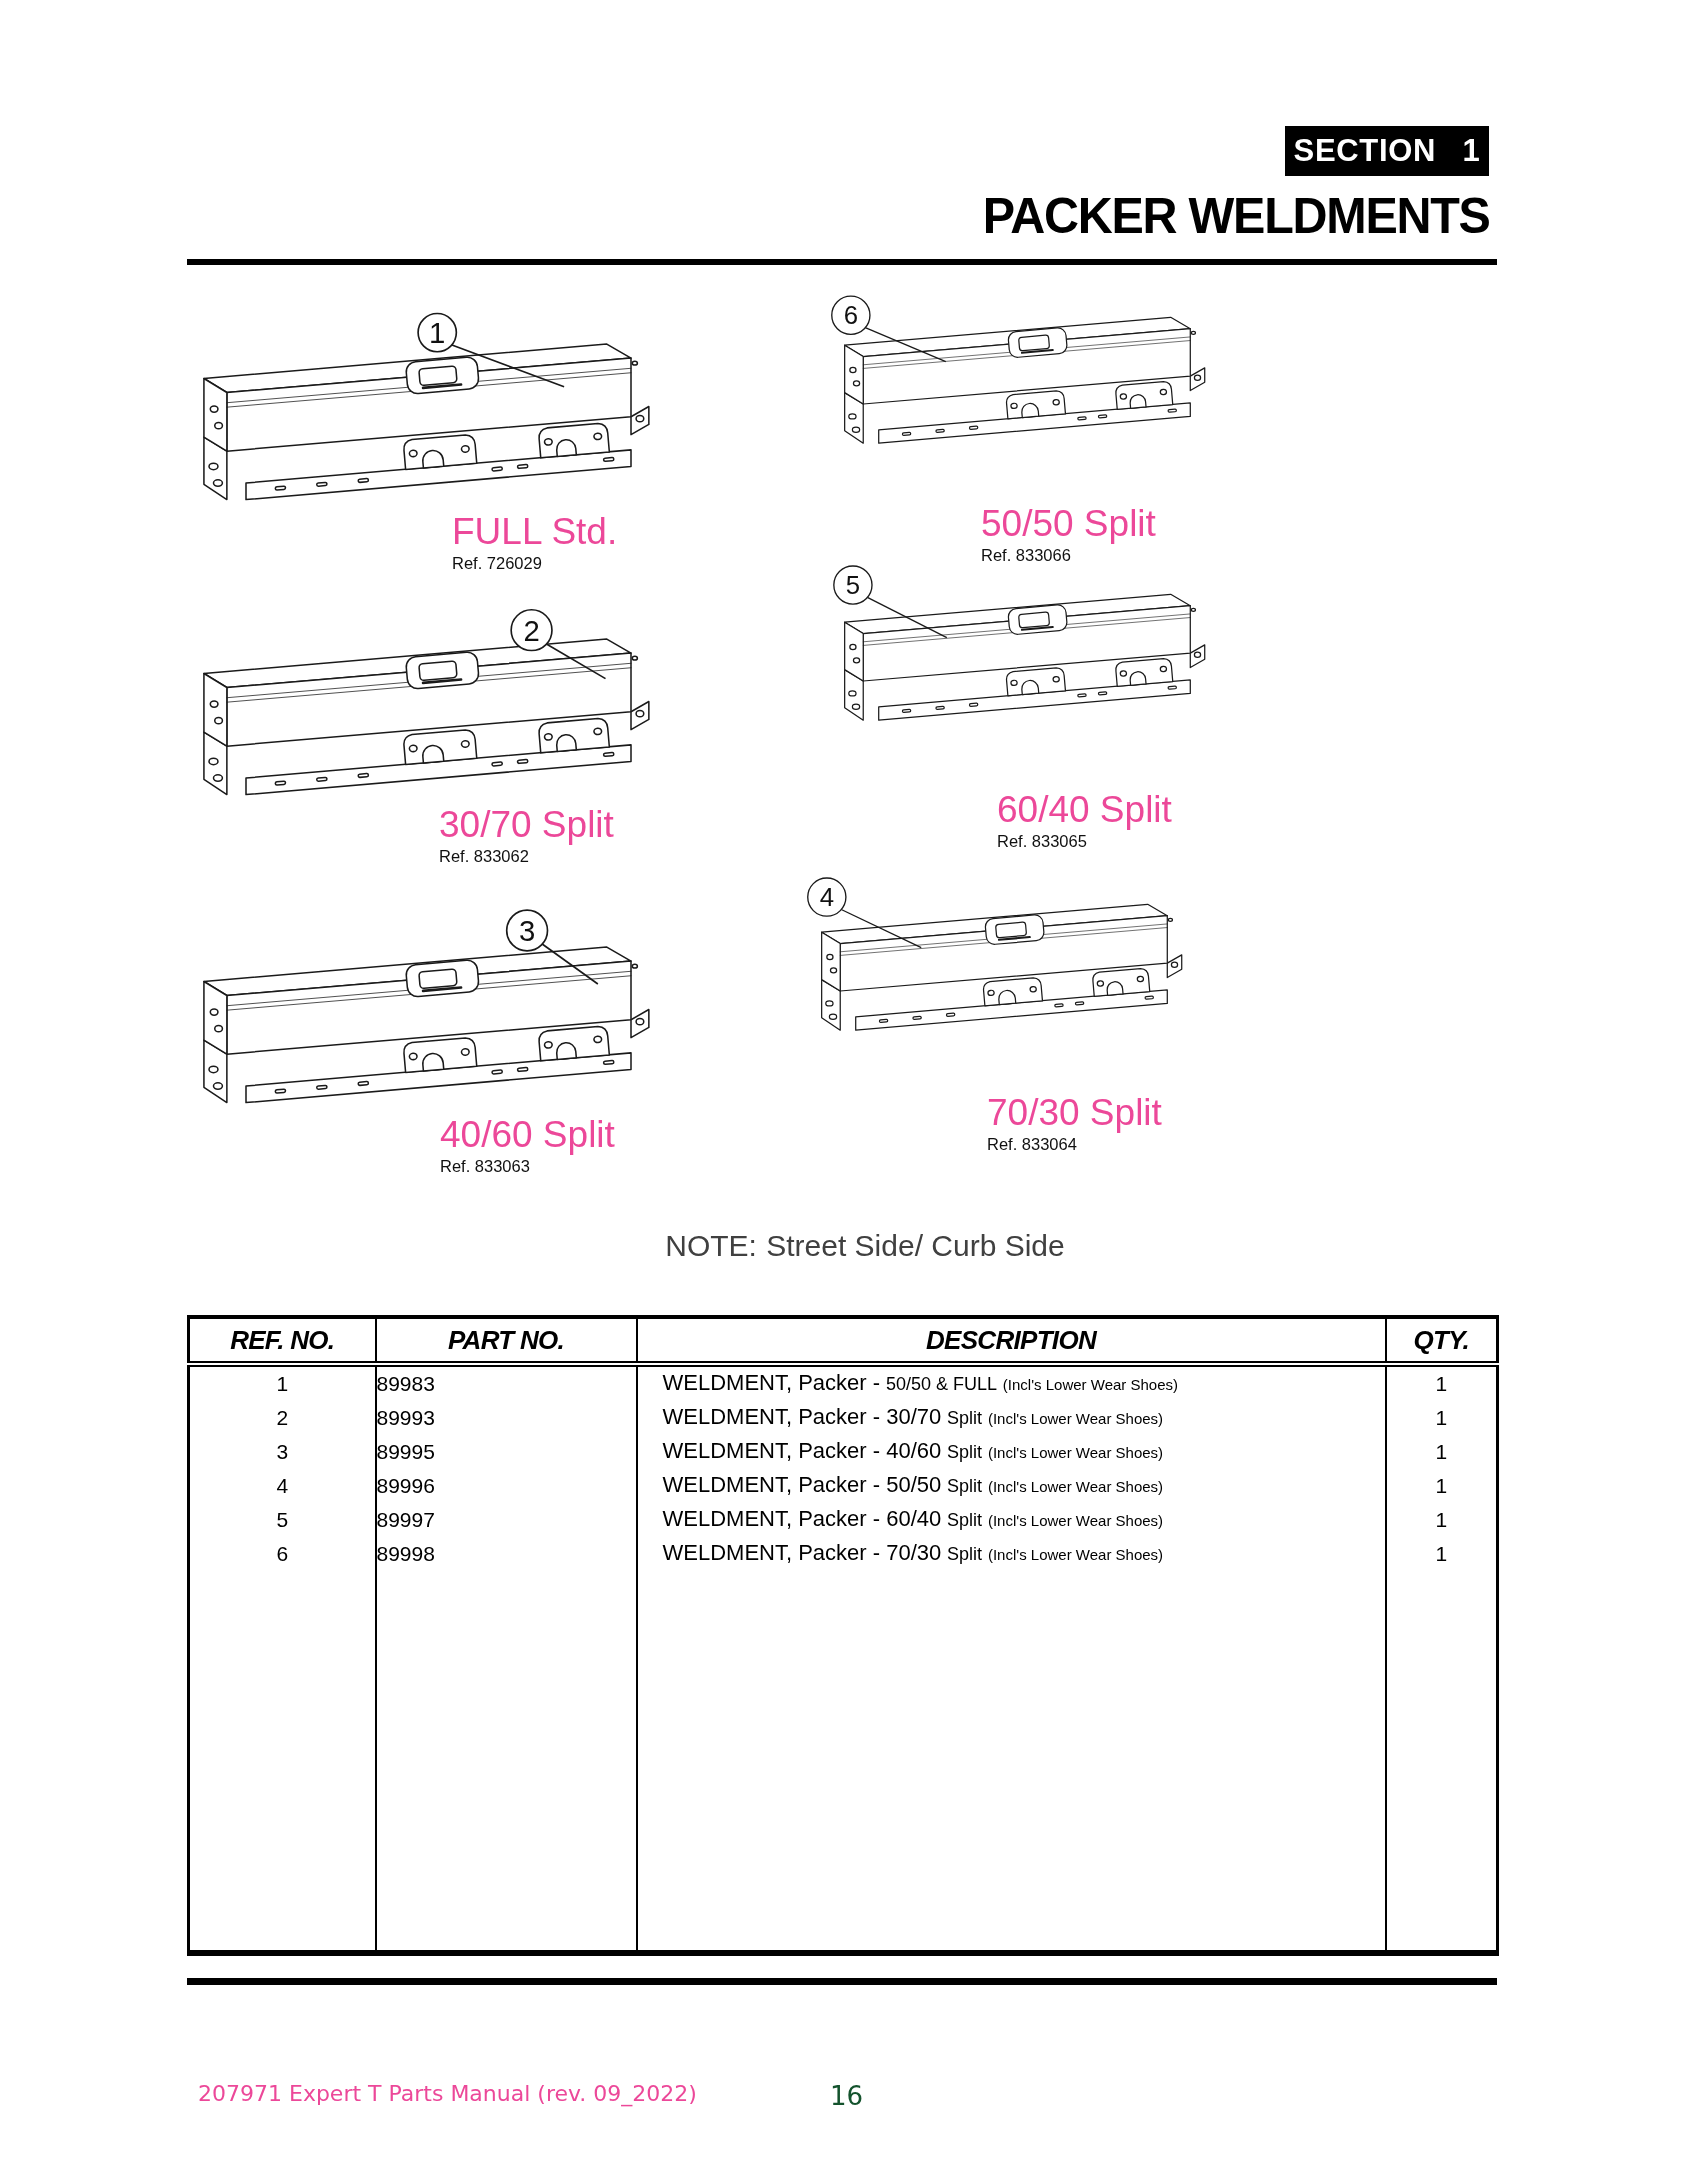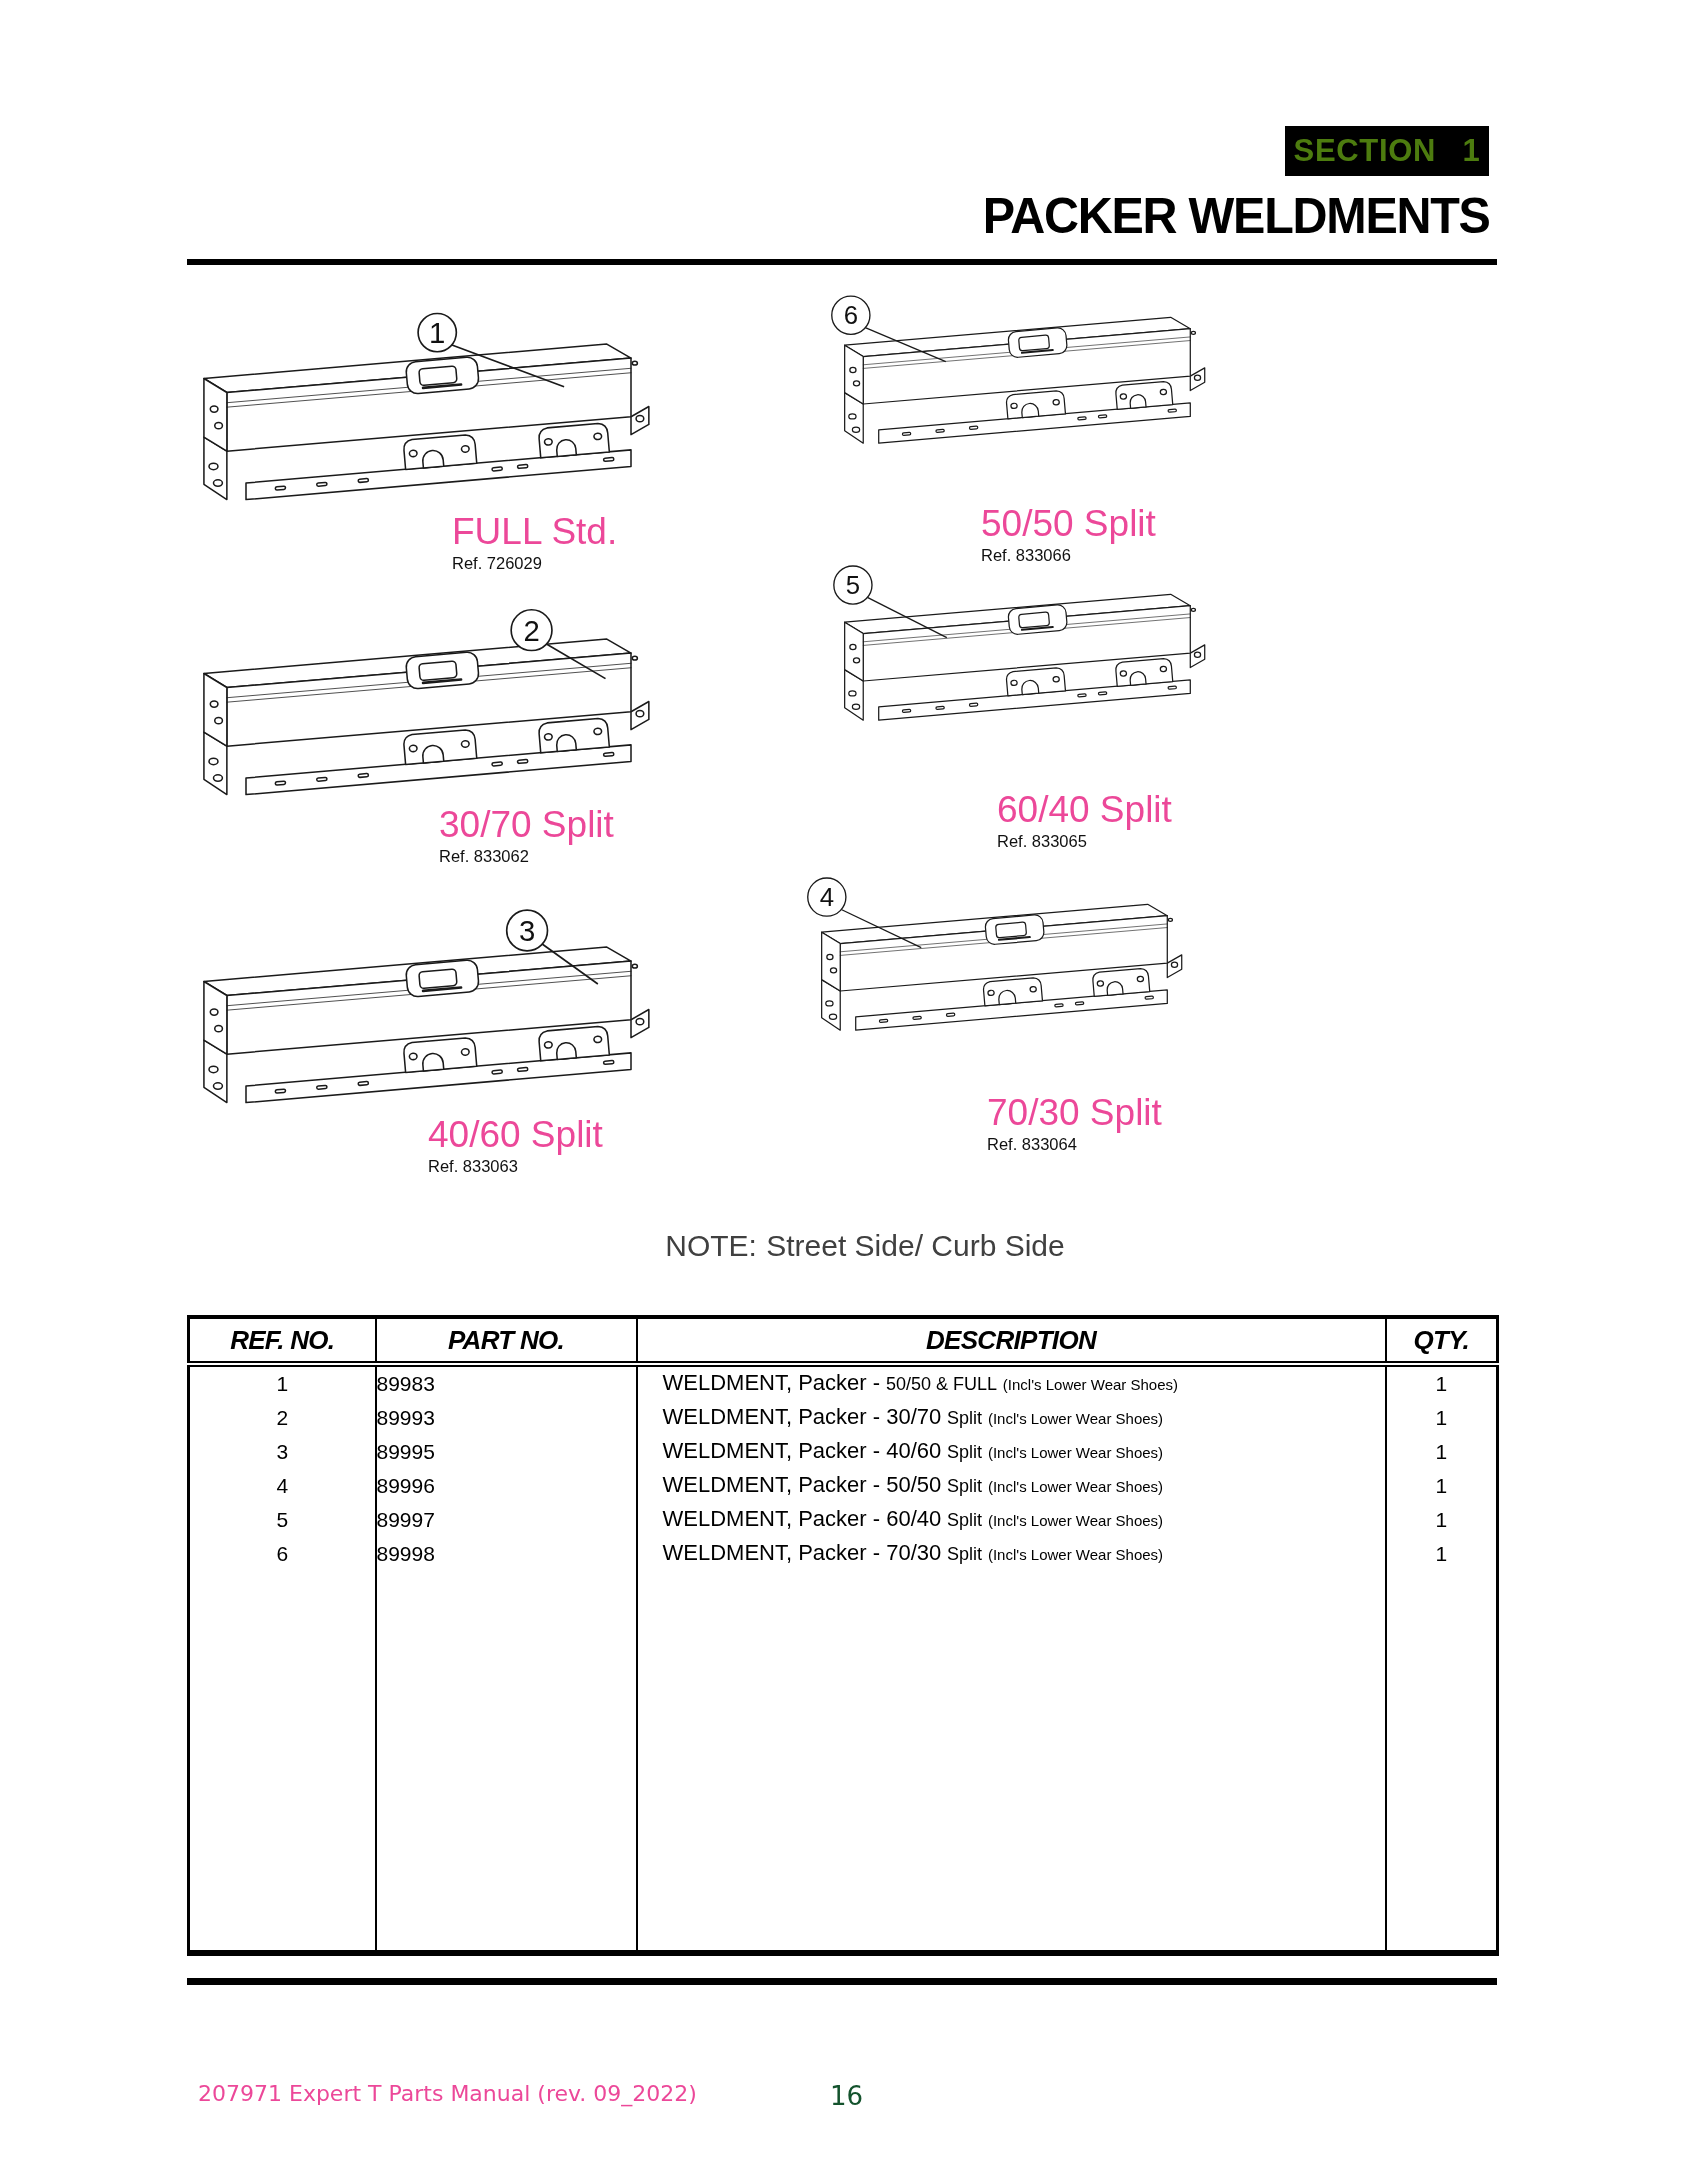--- a/index.html
+++ b/index.html
@@ -3,21 +3,21 @@
 <meta charset="utf-8">
 <style>
   html,body{margin:0;padding:0;background:#888;}
   #page{
     position:relative;width:1687px;height:2183px;background:#ffffff;
     font-family:"Liberation Sans", sans-serif;color:#000;overflow:hidden;
   }
   .abs{position:absolute;}
   
   .section-badge{
-    left:1285px;top:126px;width:204px;height:50px;background:#000;color:#4d7c0f;
+    left:1285px;top:126px;width:204px;height:50px;background:#000;color:#ffffff;
     display:flex;align-items:center;justify-content:center;
     font-size:31px;font-weight:bold;letter-spacing:0.7px;word-spacing:17px;
   }
   .page-title{
     right:197px;top:187px;font-size:50px;font-weight:bold;letter-spacing:-1.3px;
     white-space:nowrap;transform:scaleX(0.97);transform-origin:right center;
   }
   .title-rule{left:187px;top:259px;width:1310px;height:6px;background:#000;}
   .bottom-rule{left:187px;top:1978px;width:1310px;height:7.3px;background:#000;}
   
@@ -174,21 +174,21 @@
     <div class="lbl">60/40 Split</div>
     <div class="ref">Ref. 833065</div>
   </div>
 
   <svg class="diagram-art" style="left:177px;top:905px" width="523" height="218" viewBox="0 0 820 342">
     <use href="#weldment" x="12" y="62"></use>
     <line class="leader" x1="571" y1="60" x2="660" y2="124"></line>
     <circle class="callout-circle" cx="549" cy="40" r="32"></circle>
     <text class="co-num" x="549" y="40" font-size="46" text-anchor="middle" dominant-baseline="central">3</text>
   </svg>
-  <div class="diagram-label" style="left:428px;top:1116px">
+  <div class="diagram-label" style="left:440px;top:1116px">
     <div class="lbl">40/60 Split</div>
     <div class="ref">Ref. 833063</div>
   </div>
 
   <svg class="diagram-art" style="left:800px;top:870px" width="423" height="177" viewBox="0 0 820 342">
     <use href="#weldment" x="12" y="62"></use>
     <line class="leader" x1="80" y1="76" x2="235" y2="150"></line>
     <circle class="callout-circle" cx="52" cy="52" r="37"></circle>
     <text class="co-num" x="52" y="52" font-size="50" text-anchor="middle" dominant-baseline="central">4</text>
   </svg>

